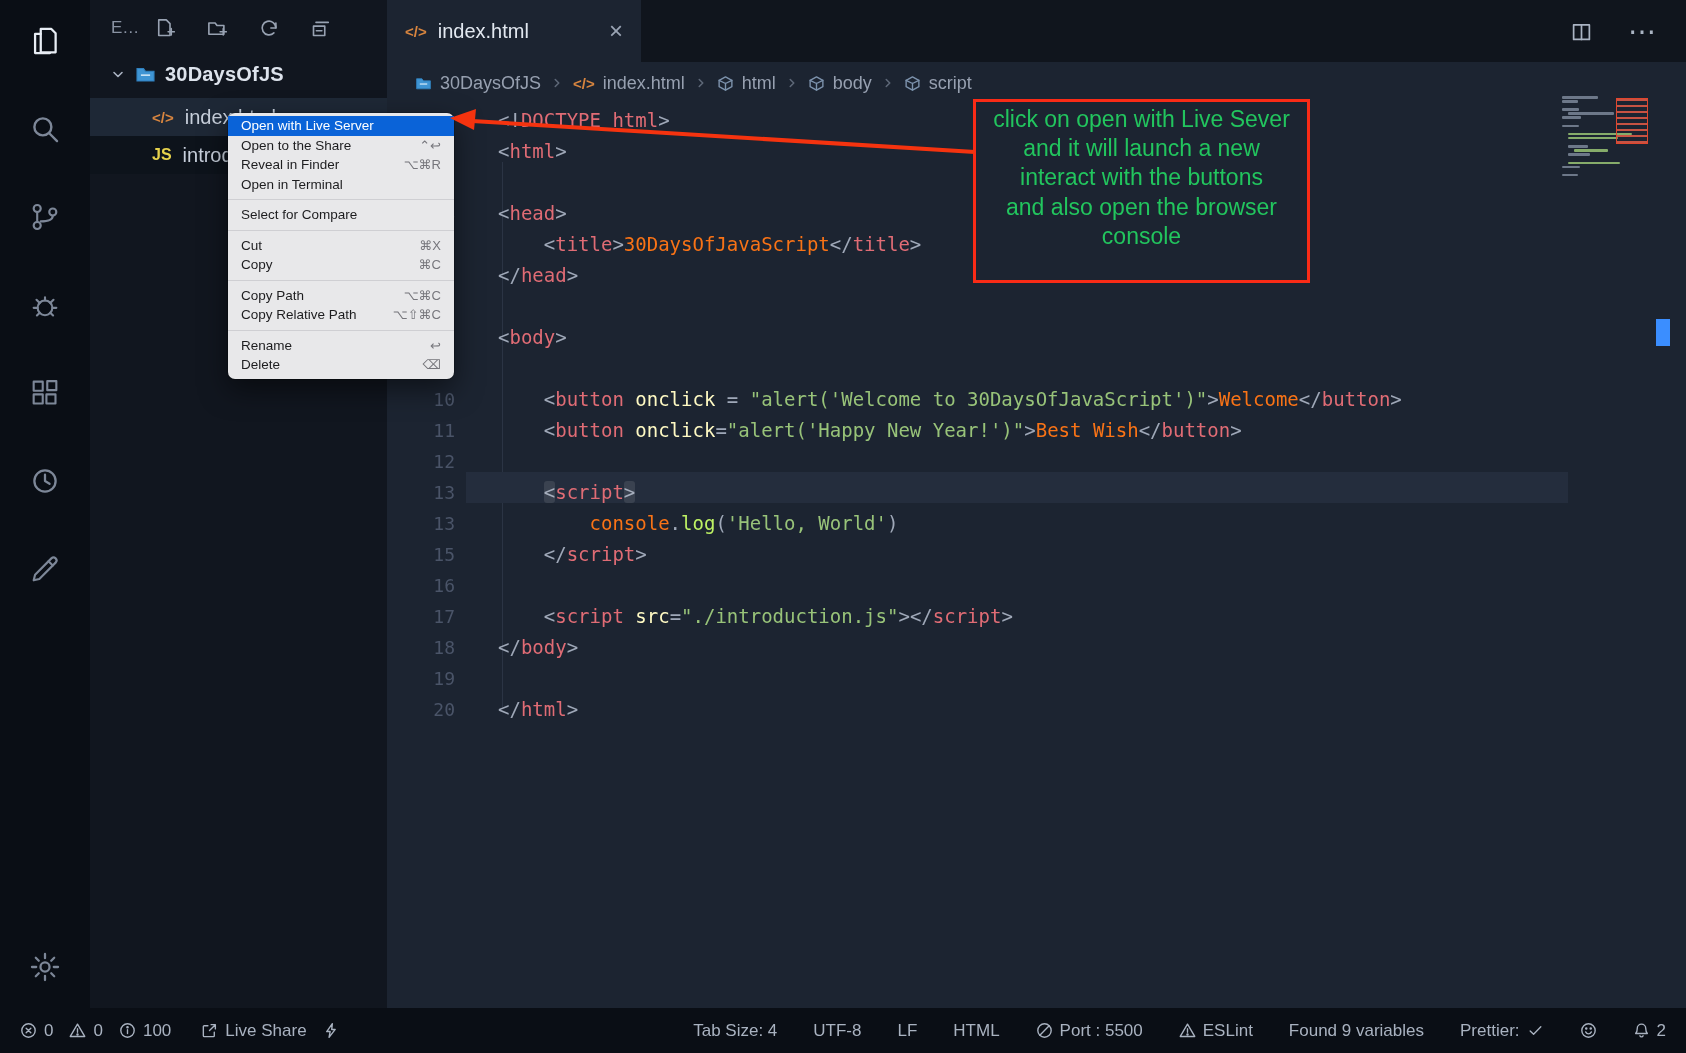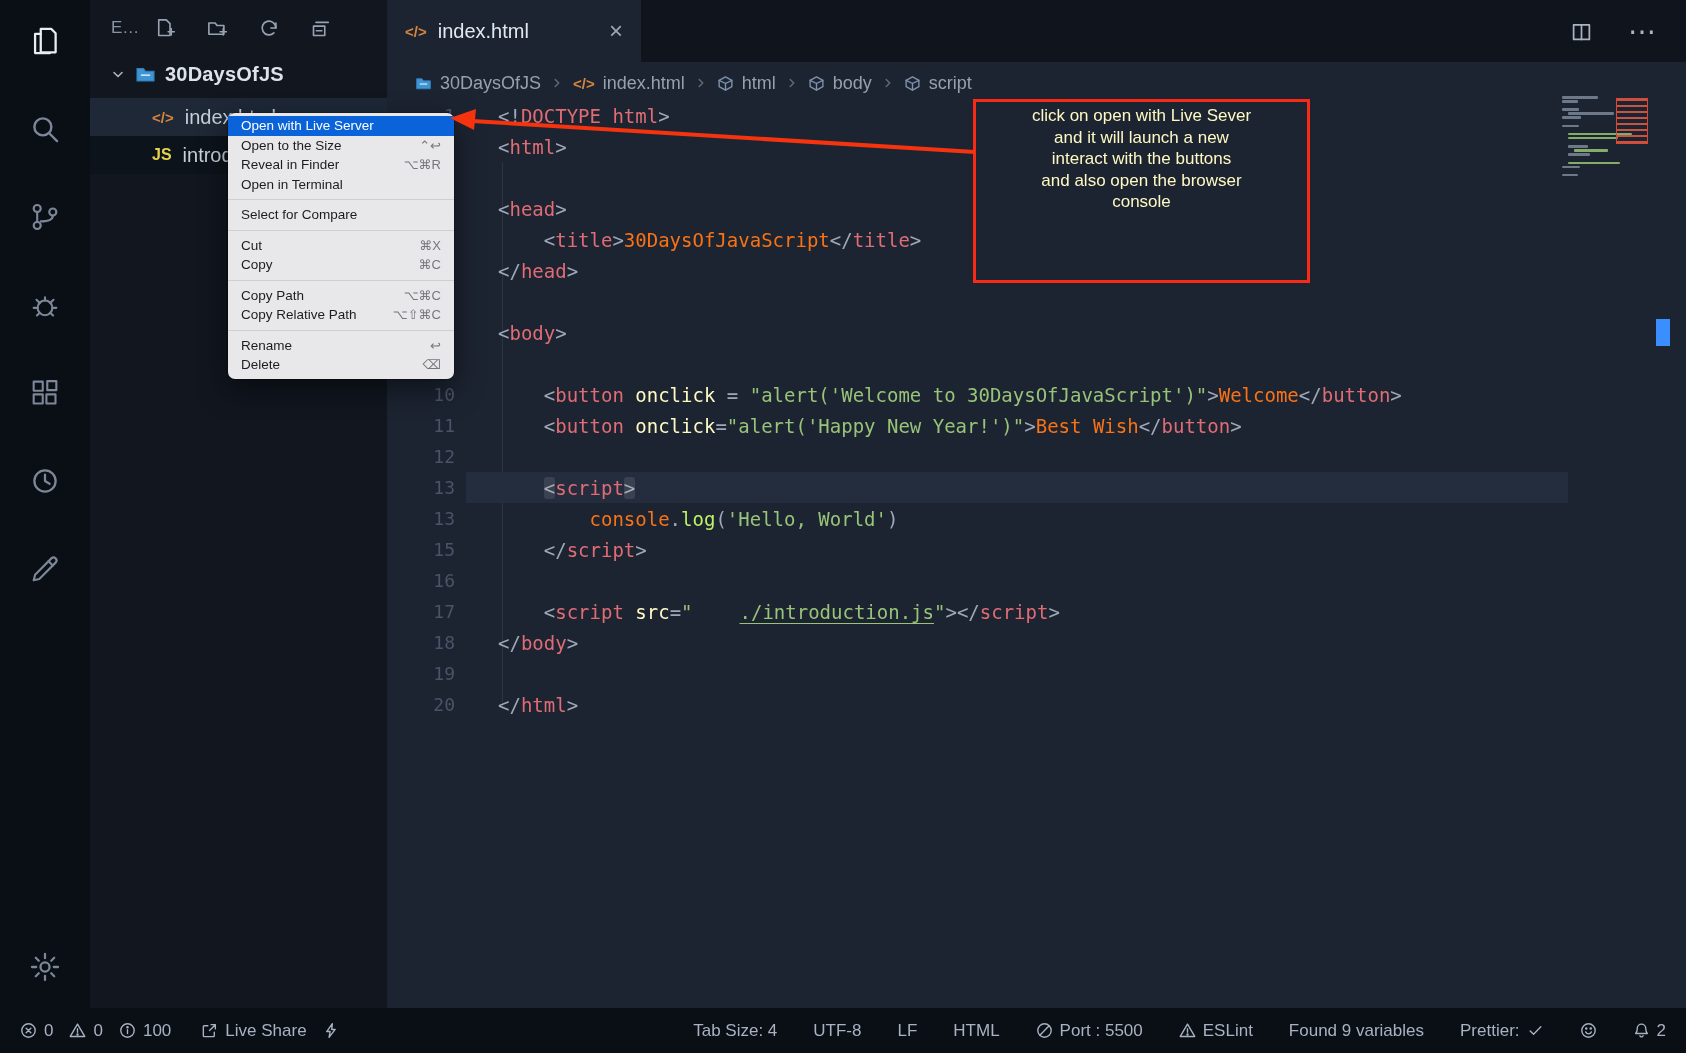--- a/index.html
+++ b/index.html
@@ -46,39 +46,39 @@
 
   #breadcrumb{height:42px;display:flex;align-items:center;padding-left:28px;gap:9px;
               color:#97a0b0;font-size:18px;}
   .crumb{display:flex;align-items:center;gap:8px;cursor:pointer;}
   .crumb .icon{width:17px;height:17px;color:#7d93ad;}
   .bc-sep{width:14px;height:14px;color:#5e6878;}
 
   #code{position:absolute;left:0;right:0;top:100px;bottom:0;
         font-family:"DejaVu Sans Mono",monospace;font-size:19px;}
   #indent-guide{position:absolute;left:115px;top:62px;height:545px;width:1px;background:#2b3444;}
-  .code-row{position:relative;display:flex;height:31px;align-items:center;}
+  .code-row{position:relative;display:flex;height:31px;align-items:flex-end;}
   .code-row.current::before{content:'';position:absolute;left:79px;right:118px;top:0;bottom:0;
         background:#242d3d;}
   .ln{position:relative;flex:0 0 68px;text-align:right;color:#4a5468;font-size:18px;}
   .lc{position:relative;white-space:pre;padding-left:43px;}
   .tk-pln{color:#9fa8b8}.tk-tag{color:#e06c75}.tk-attr{color:#fef9c3}.tk-str{color:#98c379}
   .tk-txt{color:#f97316}.tk-fn{color:#bef264}
-  .tk-lnk{color:#98c379;text-decoration:underline;text-underline-offset:4px;margin-left:47px;}
+  .tk-lnk{color:#98c379;text-underline-offset:4px;}
   .tk-box{color:#a6aebd;background:#3a4250;border-radius:3px;}
 
   #minimap{position:absolute;top:96px;right:38px;width:86px;height:78px;cursor:pointer;}
   .mm-row{height:2.5px;margin-bottom:1.6px;border-radius:1px;}
   #mm-red{position:absolute;right:0;top:2px;width:30px;height:44px;border:1px solid #e0462e;
           background:repeating-linear-gradient(to bottom,#c75343 0 2px,transparent 2px 6px);}
   #scroll-marker{position:absolute;right:16px;top:319px;width:14px;height:27px;background:#3b8eff;cursor:pointer;}
 
   
   #annotation{position:absolute;left:973px;top:99px;width:327px;min-height:172px;
-              border:3px solid #fa2b16;color:#fef9c3;font-size:17px;font-weight:500;
+              border:3px solid #fa2b16;color:#22c55e;font-size:23px;font-weight:500;
               line-height:1.27;text-align:center;padding:3px 2px;z-index:15;}
   #arrow-overlay{position:absolute;left:0;top:0;width:1686px;height:1053px;z-index:30;pointer-events:none;}
 
   
   #context-menu{position:absolute;left:228px;top:113px;width:226px;background:#e8e8ea;
                 border-radius:7px;box-shadow:0 10px 28px rgba(0,0,0,.5),0 0 0 1px rgba(0,0,0,.18);
                 padding:3px 0 4px;z-index:20;font-size:13.5px;color:#1d1d1f;}
   .menu-item{height:19.5px;display:flex;align-items:center;padding:0 13px;cursor:pointer;}
   .menu-item.hl{background:#0a63d8;color:#fff;}
   .menu-shortcut{margin-left:auto;color:#76767c;font-size:13px;}
@@ -410,21 +410,21 @@
       <div>interact with the buttons</div>
       <div>and also open the browser</div>
       <div>console</div>
     </div>
 
   <div id="context-menu">
       <div class="menu-item hl">
         <span>Open with Live Server</span>
       </div>
       <div class="menu-item">
-        <span>Open to the Size</span>
+        <span>Open to the Share</span>
         <span class="menu-shortcut">⌃↩</span>
       </div>
       <div class="menu-item">
         <span>Reveal in Finder</span>
         <span class="menu-shortcut">⌥⌘R</span>
       </div>
       <div class="menu-item">
         <span>Open in Terminal</span>
       </div>
       <div class="menu-sep"></div>

